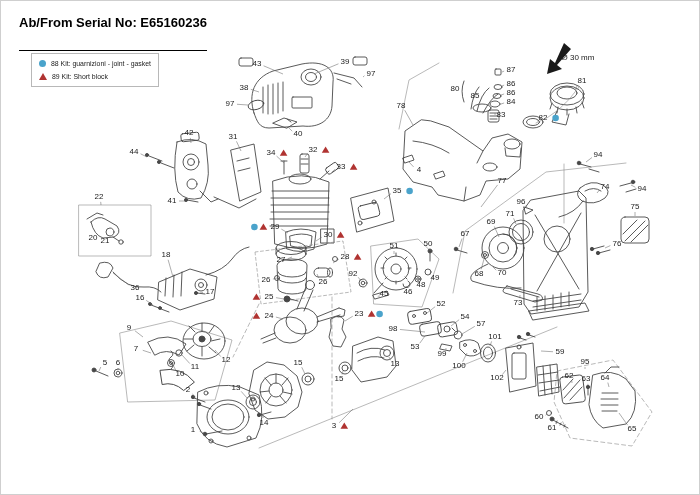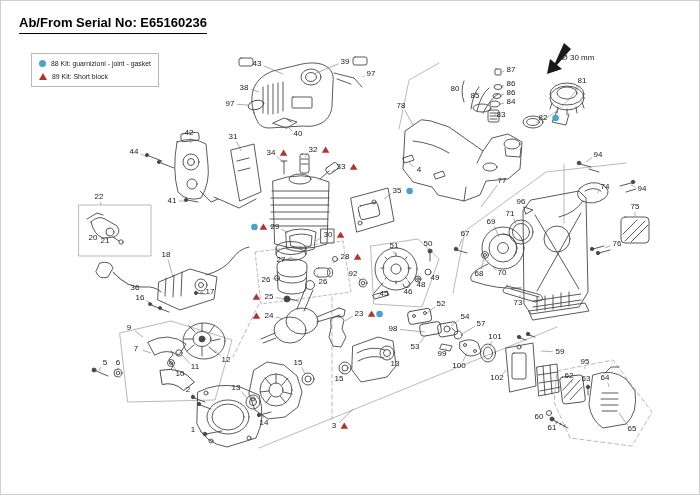--- a/index.html
+++ b/index.html
@@ -1,20 +1,20 @@
 <!DOCTYPE html>
 <html style="--kit-blue: #4aa3cb; --kit-red: #b03331;"><head>
 <meta charset="utf-8">
 <style>
   html,body{margin:0;padding:0;background:#fff;}
   .page{position:relative;width:700px;height:495px;background:#fff;border:1px solid #cfcfcf;
         box-sizing:border-box;overflow:hidden;font-family:"Liberation Sans",sans-serif;}
   svg.diagram{position:absolute;left:0;top:0;}
   .hdr{position:absolute;left:18px;top:14px;font-size:13px;font-weight:bold;color:#000;
-       border-bottom:1.5px solid #000;padding-bottom:3px;white-space:nowrap;text-align:right;}
+       border-bottom:1.5px solid #000;padding-bottom:20px;white-space:nowrap;text-align:right;}
   .legend{position:absolute;left:30px;top:52px;border:1px solid #b8b8b8;background:#fff;
           padding:6px 7px;display:flex;flex-direction:column;gap:6px;}
   .legend-row{display:flex;align-items:center;gap:5px;font-size:6.9px;color:#222;white-space:nowrap;}
   .dot{width:7px;height:7px;border-radius:50%;background:var(--kit-blue,#4aa3cb);flex:0 0 auto;}
   .tri{width:0;height:0;border-left:4px solid transparent;border-right:4px solid transparent;
        border-bottom:7px solid var(--kit-red,#b03331);flex:0 0 auto;}
   .co{font:8px "Liberation Sans",sans-serif;fill:#1b1b1b;text-anchor:middle;dominant-baseline:middle;}
   .art{stroke:#474747;fill:none;stroke-width:.9;stroke-linejoin:round;stroke-linecap:round;}
   .faint{stroke:#8a8a8a;stroke-width:.6;}
   .leader{stroke:#6a6a6a;stroke-width:.55;}

